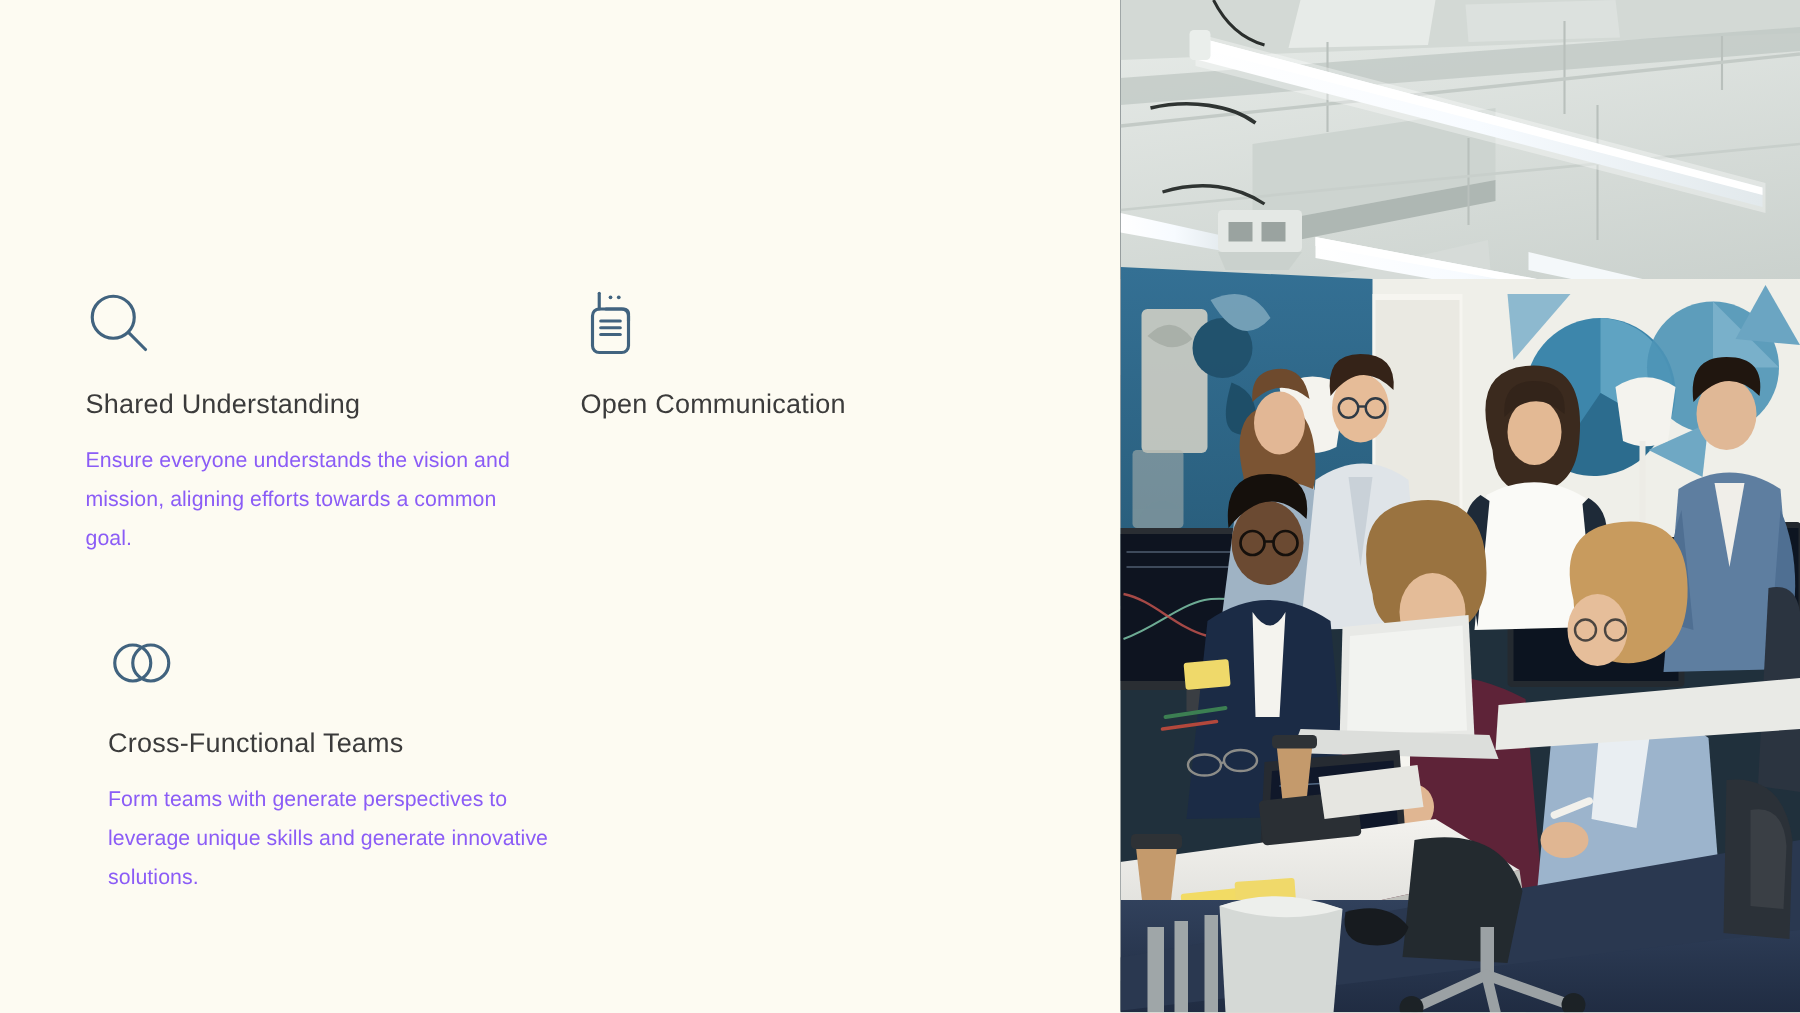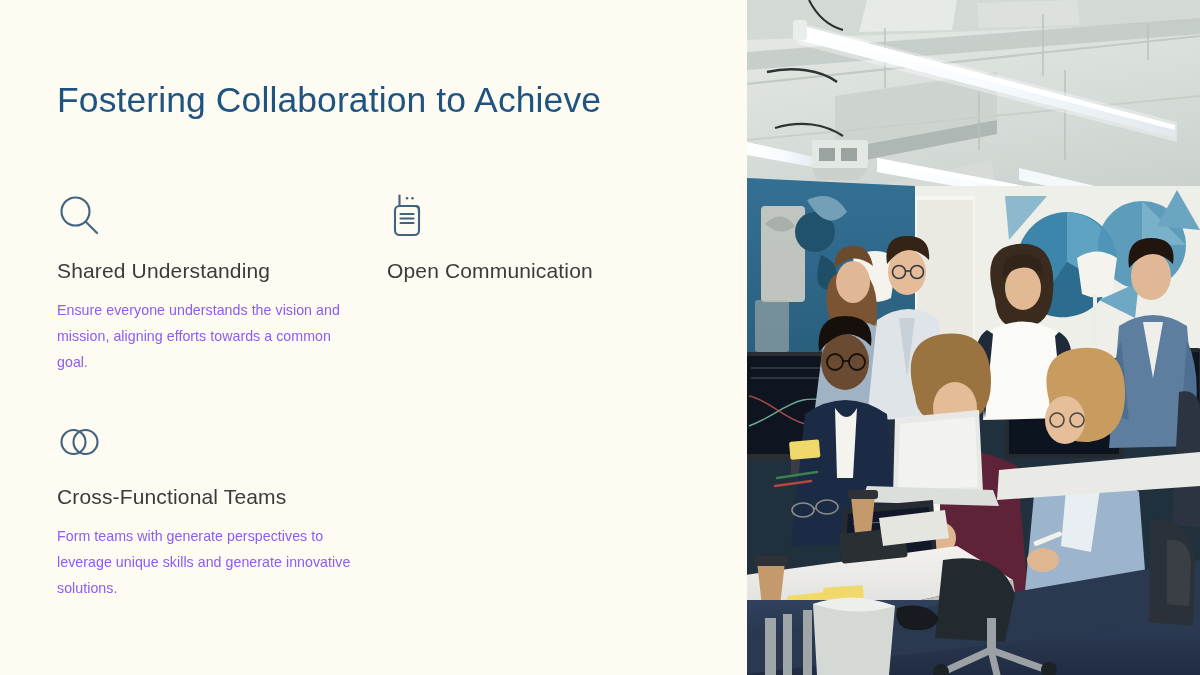--- a/index.html
+++ b/index.html
@@ -17,28 +17,28 @@
     position:absolute;left:57px;top:74px;width:640px;
     font-size:35.5px;line-height:52px;font-weight:400;
     color:#1F5480;letter-spacing:.1px;
   }
   .title .ln{display:block;}
 
   .grid{position:absolute;left:0;top:193px;width:747px;}
   .card{position:absolute;width:300px;}
   .card-0{left:57px;top:0px;}
   .card-1{left:387px;top:0px;}
-  .card-2{left:57px;top:226px;}
+  .card-2{left:72px;top:226px;}
 
   .icon{height:46px;display:block;margin-bottom:20px;}
   .icon svg{display:block;}
 
   .card h3{
     margin:0 0 14px 0;
-    font-size:21px;font-weight:400;color:#3B3B3B;
+    font-size:18px;font-weight:400;color:#3B3B3B;
     letter-spacing:.15px;
   }
   .card p{
     margin:0;font-size:14.2px;line-height:26px;
     color:#8b5cf6;letter-spacing:.05px;
   }
 
   
   .photo{
     position:absolute;left:747px;top:0;width:453px;height:675px;
@@ -47,21 +47,20 @@
   .photo svg{display:block;width:453px;height:675px;}
 </style>
 </head>
 <body>
 
 <div class="slide">
 
   <div class="content">
 
     <div class="title">
-      <span class="ln">Fostering Collaboration to Achieve</span>
     </div>
 
     <div class="grid">
 
       <div class="card card-0">
         <span class="icon">
           <svg width="46" height="46" viewBox="0 0 46 46" fill="none" stroke="#41637F" stroke-width="2.1" stroke-linecap="round">
             <circle cx="18.5" cy="18.5" r="14"></circle>
             <line x1="28.8" y1="28.8" x2="40" y2="40"></line>
           </svg>

